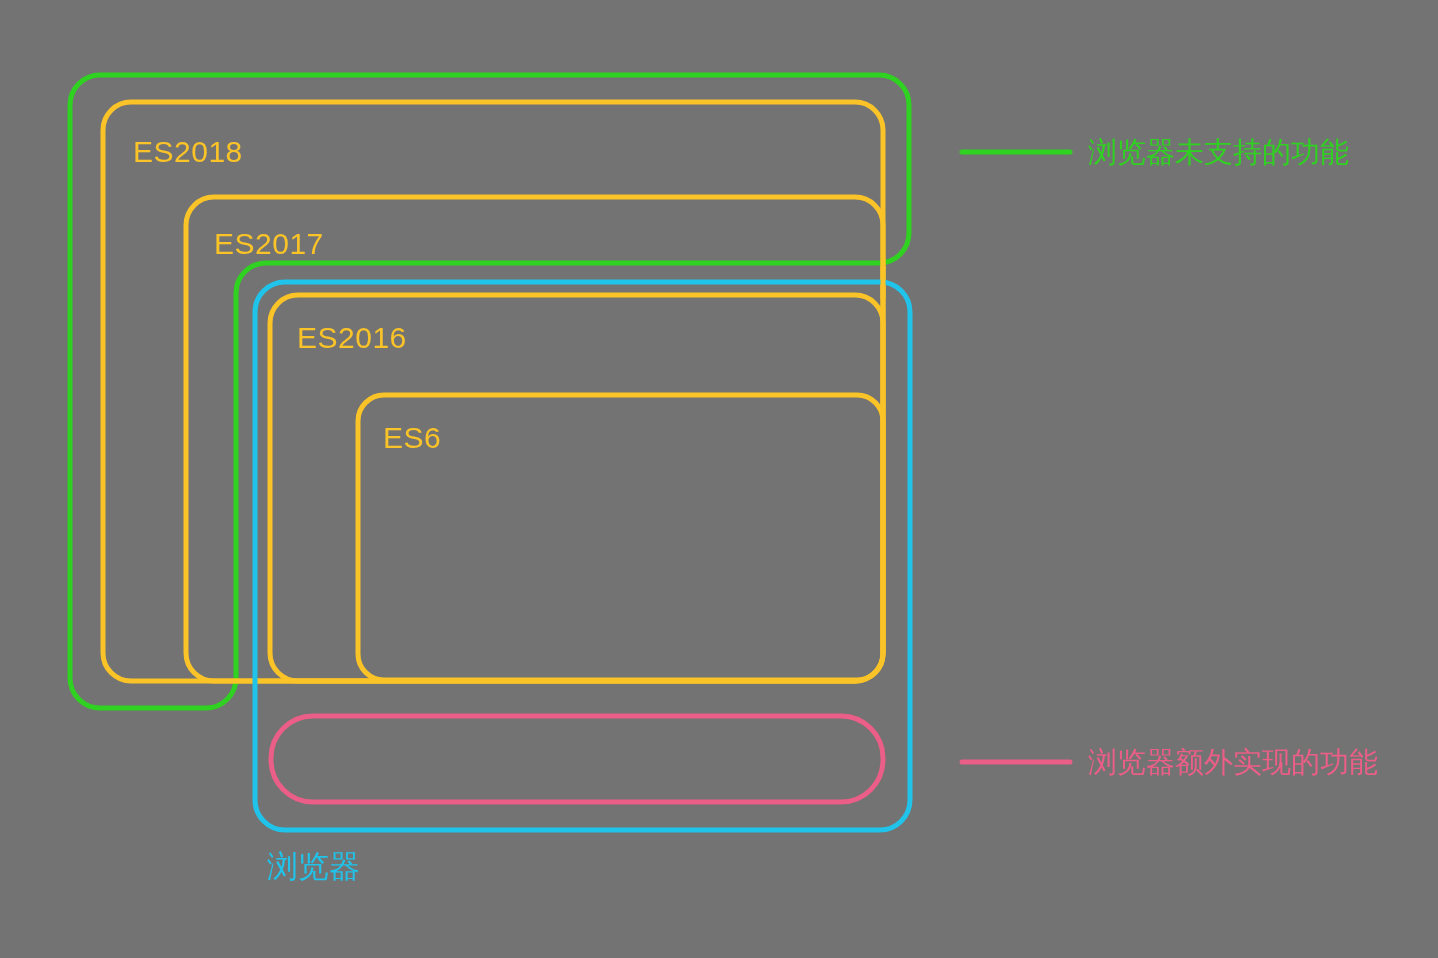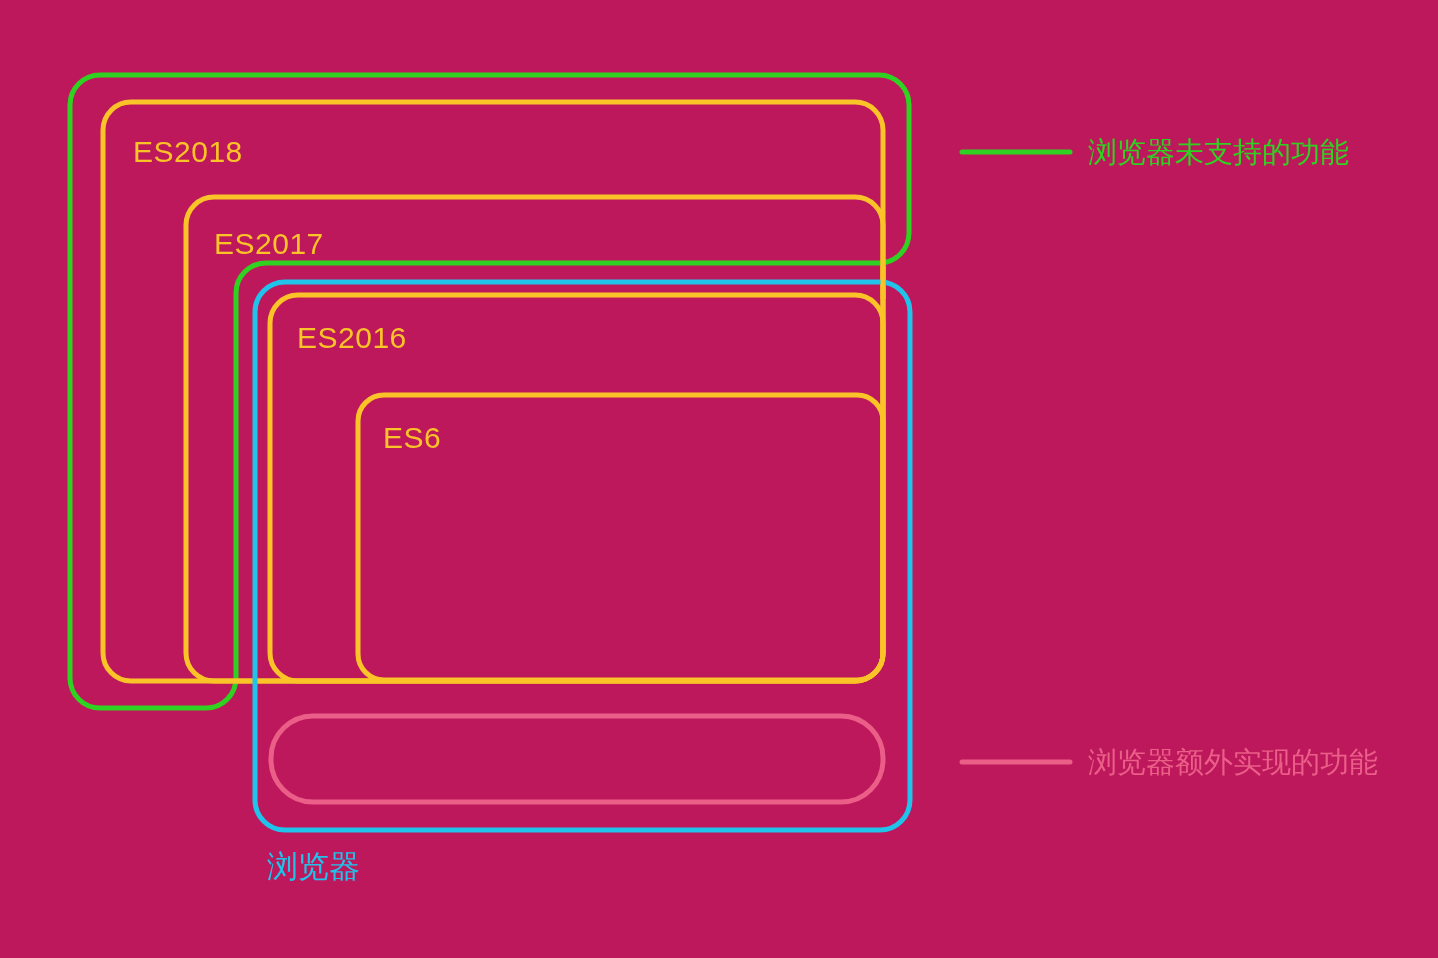--- a/index.html
+++ b/index.html
@@ -4,21 +4,21 @@
 <style>
   html, body {
     margin: 0;
     padding: 0;
     background: #ffffff;
   }
   .stage {
     position: relative;
     width: 1438px;
     height: 958px;
-    background: #be185d;
+    background: #737373;
     overflow: hidden;
     font-family: "Liberation Sans", "DejaVu Sans", sans-serif;
   }
   svg { display: block; }
   .set-label {
     font-family: "Liberation Sans", "DejaVu Sans", sans-serif;
     font-size: 30px;
     letter-spacing: 0.5px;
   }
   .cjk-label {

